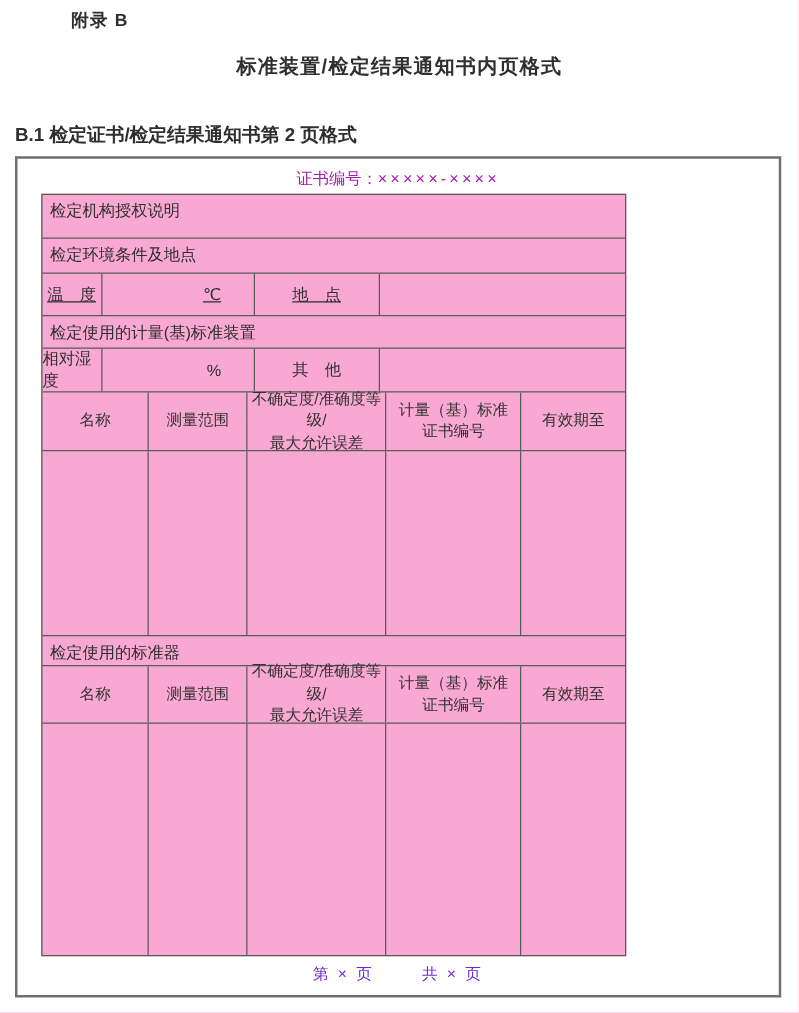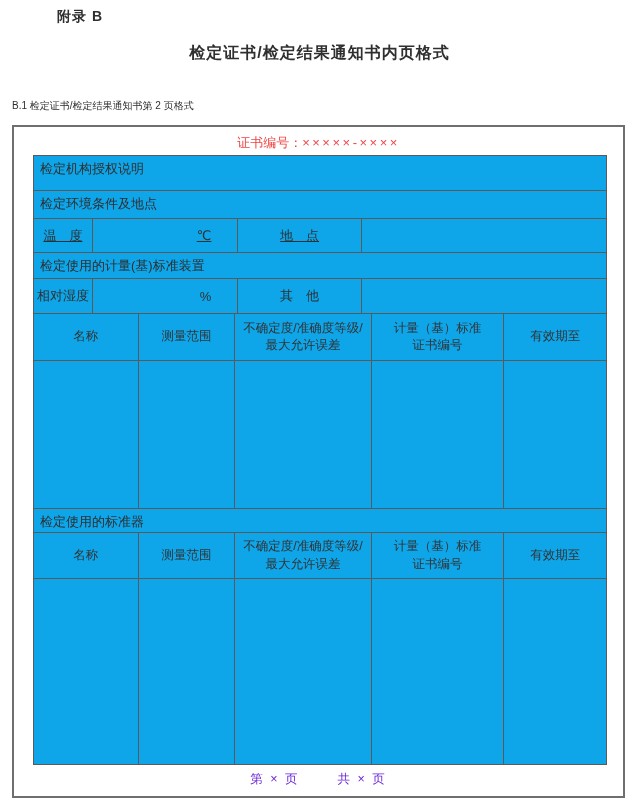--- a/index.html
+++ b/index.html
@@ -14,34 +14,34 @@
   .appendix {
     position:absolute; left:57px; top:8px;
     font-size:14px; font-weight:bold; letter-spacing:1px;
   }
   .doc-title {
     position:absolute; left:0; top:43px; width:639px;
     text-align:center; font-size:16px; font-weight:bold; letter-spacing:1px;
   }
   .section-heading {
     position:absolute; left:12px; top:99px;
-    font-size:10px; font-weight:normal;
+    font-size:15px; font-weight:bold;
   }
   .sheet {
     position:absolute; left:12px; top:125px; width:613px; height:673px;
     border:2px solid #6f6f6f; background:#fff;
   }
   .cert-line {
     position:absolute; left:0; top:7px; width:100%;
-    text-align:center; font-size:13px; color:#ef4444;
+    text-align:center; font-size:13px; color:#a21caf;
   }
   .cert-value { letter-spacing:2.5px; }
   .form {
-    position:absolute; left:19px; top:28px; width:574px;
-    border:1px solid #5a5a5a; background:#0ea5e9;
+    position:absolute; left:19px; top:28px; width:468px;
+    border:1px solid #5a5a5a; background:#f9a8d4;
   }
   .row { display:flex; width:100%; border-bottom:1px solid #5a5a5a; }
   .row:last-child { border-bottom:none; }
   .cell { border-right:1px solid #5a5a5a; display:flex; align-items:center; }
   .cell:last-child { border-right:none; }
   .full { width:100%; padding:4px 6px; font-size:13px; align-items:flex-start; }
   .r-auth { height:35px; }
   .r-env  { height:28px; }
   .r-cond1 { height:34px;text-decoration:underline; }
   .r-cond2 { height:35px; }
@@ -63,21 +63,21 @@
   .page-footer {
     position:absolute; left:0; bottom:8px; width:100%;
     text-align:center; font-size:12.5px; color:#6d28d9; letter-spacing:2px;
   }
   .page-footer .gap { display:inline-block; width:38px; }
 </style>
 </head>
 <body>
 
 <div class="appendix">附录 B</div>
-<div class="doc-title">检定证书/检定结果通知书内页格式</div>
+<div class="doc-title">标准装置/检定结果通知书内页格式</div>
 <div class="section-heading">B.1 检定证书/检定结果通知书第 2 页格式</div>
 
 <div class="sheet">
 
   <div class="cert-line">
     <span>证书编号：</span><span class="cert-value">×××××-××××</span>
   </div>
 
   <div class="form">
 

